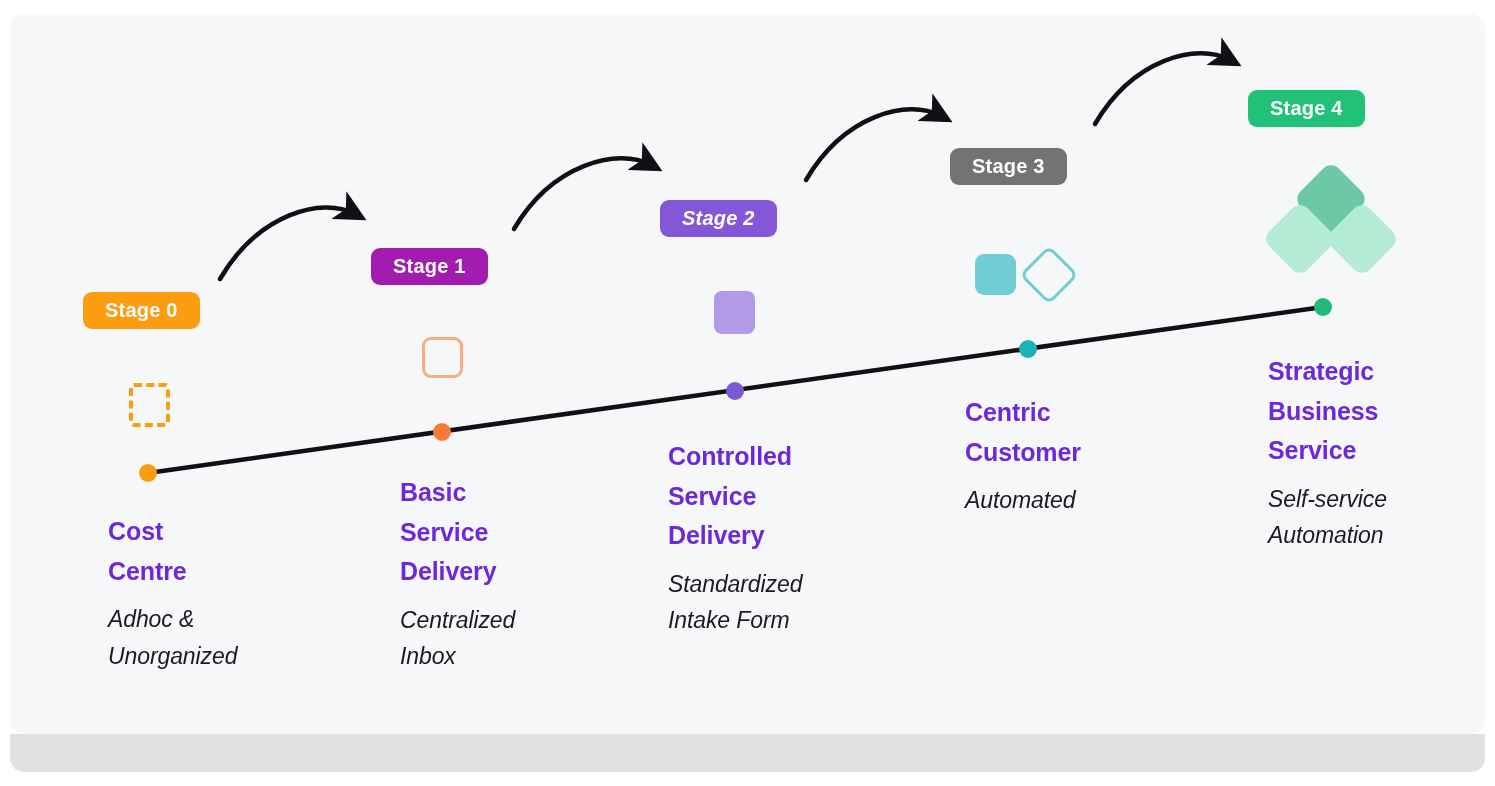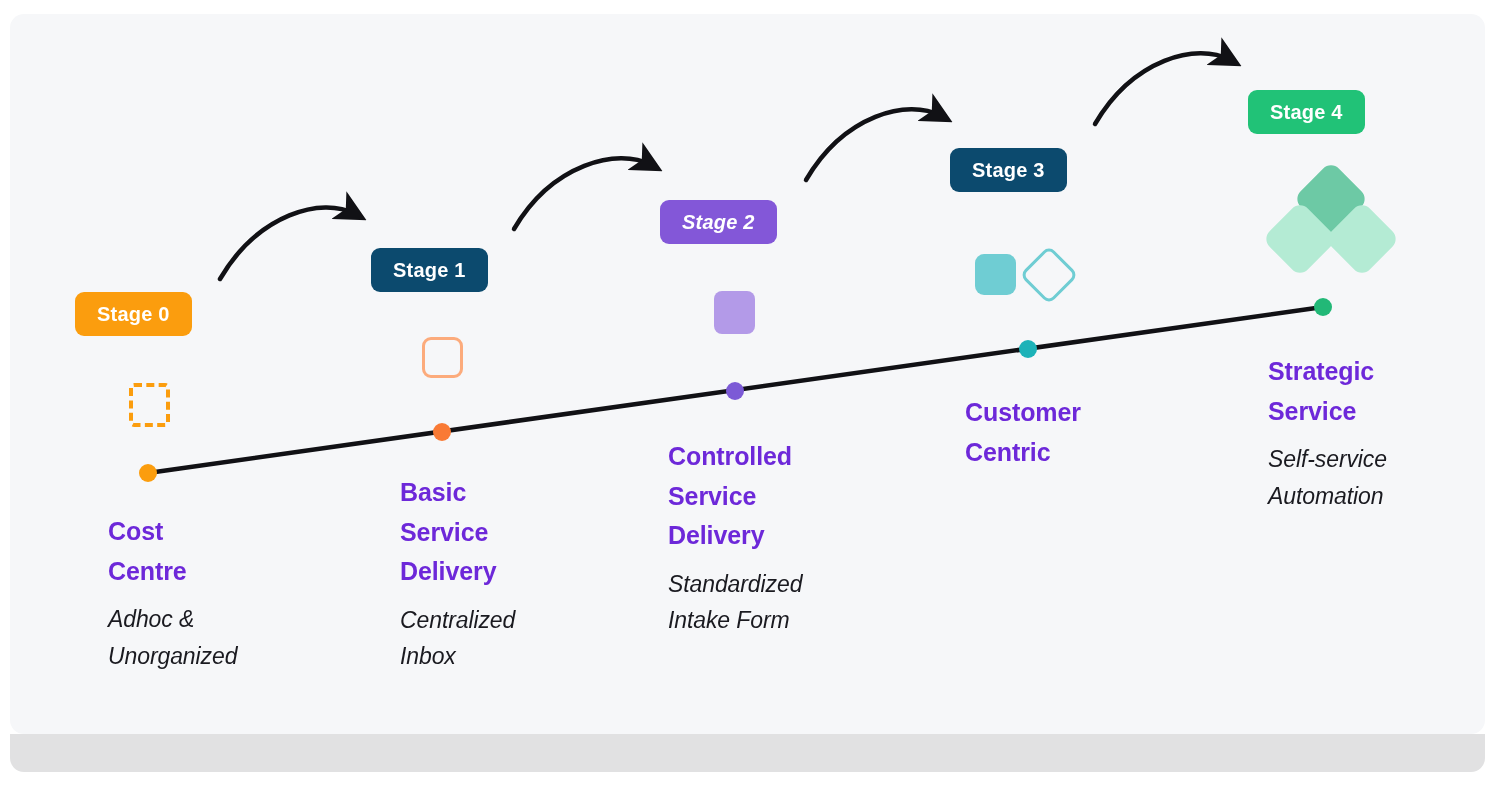--- a/index.html
+++ b/index.html
@@ -35,21 +35,21 @@
   .pill {
     position: absolute;
     display: flex;
     align-items: center;
     justify-content: center;
     border-radius: 9px;
     color: #ffffff;
     font-weight: bold;
     font-size: 20px;
     letter-spacing: .2px;
-    height: 44px;
+    height: 37px;
     padding: 0 22px;
     white-space: nowrap;
   }
   .icon-wrap { position: absolute; }
 
   .sq-dashed {
     width: 41px; height: 44px;
     border: 4px dashed #fb9d0e;
     border-radius: 5px;
   }
@@ -121,40 +121,40 @@
     <path d="M 1085 110 C 1123 45 1187 28 1220 46" fill="none" stroke="#111115" stroke-width="4.5" stroke-linecap="round" marker-end="url(#ah)"></path>
 
     <circle cx="138" cy="459" r="9" fill="#fb9d0e"></circle>
     <circle cx="432" cy="418" r="9" fill="#f97a35"></circle>
     <circle cx="725" cy="377" r="9" fill="#7c5ad6"></circle>
     <circle cx="1018" cy="335" r="9" fill="#1cb2b8"></circle>
     <circle cx="1313" cy="293" r="9" fill="#22b877"></circle>
   </svg>
 
   <div class="stage-col">
-    <div class="pill" style="left:65px; top:278px; background:#fb9d0e;">Stage 0</div>
+    <div class="pill" style="left:73px; top:278px; background:#fb9d0e;">Stage 0</div>
 
     <div class="icon-wrap" style="left:119px; top:369px;">
       <div class="sq-dashed"></div>
     </div>
 
     <div class="labels" style="left:98px; top:498px; width:250px;">
       <div class="title">
         <div>Cost</div>
         <div>Centre</div>
       </div>
       <div class="subtitle">
         <div>Adhoc &amp;</div>
         <div>Unorganized</div>
       </div>
     </div>
   </div>
 
   <div class="stage-col">
-    <div class="pill" style="left:361px; top:234px; background:#0c4a6e;">Stage 1</div>
+    <div class="pill" style="left:361px; top:234px; background:#a21caf;">Stage 1</div>
 
     <div class="icon-wrap" style="left:412px; top:323px;">
       <div class="sq-outline"></div>
     </div>
 
     <div class="labels" style="left:390px; top:459px; width:250px;">
       <div class="title">
         <div>Basic</div>
         <div>Service</div>
         <div>Delivery</div>
@@ -180,53 +180,55 @@
         <div>Delivery</div>
       </div>
       <div class="subtitle">
         <div>Standardized</div>
         <div>Intake Form</div>
       </div>
     </div>
   </div>
 
   <div class="stage-col">
-    <div class="pill" style="left:940px; top:134px; background:#0c4a6e;">Stage 3</div>
+    <div class="pill" style="left:940px; top:134px; background:#737373;">Stage 3</div>
 
     <div class="icon-wrap" style="left:965px; top:231px;">
       <div style="position:relative; width:112px; height:60px;">
         <div class="sq-filled-teal" style="position:absolute; left:0; top:9px;"></div>
         <div class="diamond-outline" style="position:absolute; left:53px; top:9px;"></div>
       </div>
     </div>
 
     <div class="labels" style="left:955px; top:379px; width:280px;">
       <div class="title">
+        <div>Centric</div>
         <div>Customer</div>
-        <div>Centric</div>
-      </div>
-      <div class="subtitle">
+      </div>
+      <div class="subtitle">
+        <div>Automated</div>
       </div>
     </div>
   </div>
 
   <div class="stage-col">
     <div class="pill" style="left:1238px; top:76px; background:#21c277;">Stage 4</div>
 
     <div class="icon-wrap" style="left:1263px; top:158px;">
       <div style="position:relative; width:116px; height:100px;">
         <div class="dia dia-top"></div>
         <div class="dia dia-left"></div>
         <div class="dia dia-right"></div>
       </div>
     </div>
 
     <div class="labels" style="left:1258px; top:338px; width:220px;">
       <div class="title">
         <div>Strategic</div>
+        <div>Business</div>
         <div>Service</div>
       </div>
       <div class="subtitle">
         <div>Self-service</div>
         <div>Automation</div>
       </div>
     </div>
   </div>
 
 </div>

